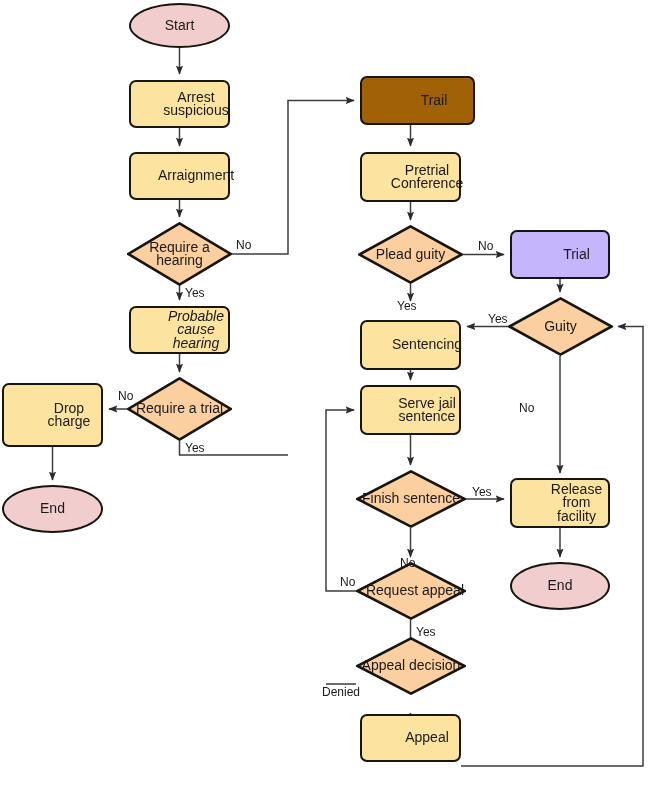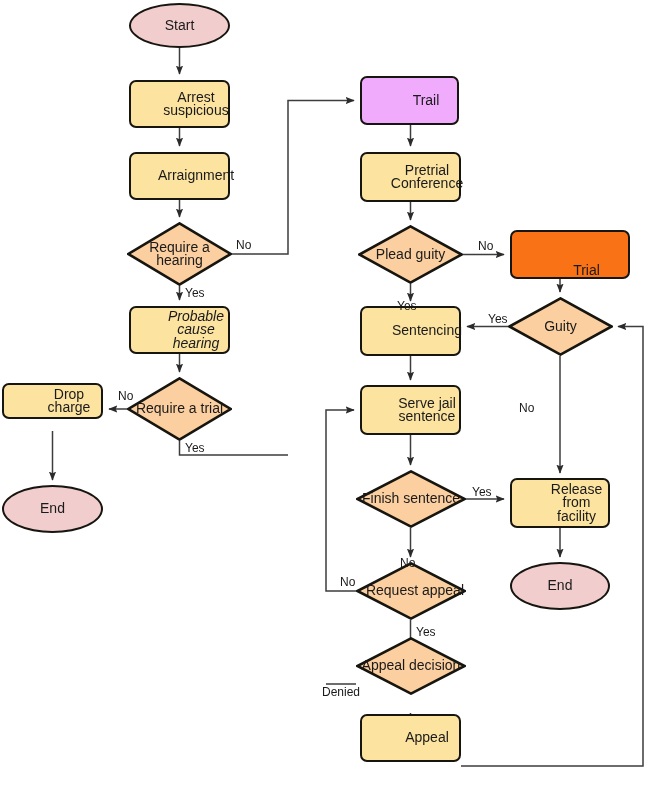--- a/index.html
+++ b/index.html
@@ -132,48 +132,48 @@
       </div>
       <div class="node process" style="left: 129px; top: 306px; width: 101px; height: 48px; background: rgb(252, 227, 160); font-style: italic;">
         <span class="lbl">Probable cause hearing</span>
       </div>
       <div class="node decision" style="left: 127px; top: 377px; width: 105px; height: 64px;">
         <svg class="dia" viewBox="0 0 105 64" preserveAspectRatio="none">
           <polygon points="52.5,1.4 103.6,32 52.5,62.6 1.4,32" fill="#fbcfa0" stroke="#17150f" stroke-width="2.6" stroke-linejoin="miter"></polygon>
         </svg>
         <span class="lbl">Require a trial</span>
       </div>
-      <div class="node process" style="left: 2px; top: 383px; width: 101px; height: 36px; background: rgb(252, 227, 160);">
+      <div class="node process" style="left: 2px; top: 383px; width: 101px; height: 64px; background: rgb(252, 227, 160);">
         <span class="lbl">Drop charge</span>
       </div>
       <div class="node terminator" style="left: 2px; top: 485px; width: 101px; height: 48px; background: rgb(242, 205, 205);">
         <span class="lbl">End</span>
       </div>
-      <div class="node process" style="left: 360px; top: 76px; width: 99px; height: 49px; background: #f0abfc;">
+      <div class="node process" style="left: 360px; top: 76px; width: 115px; height: 49px; background: #a16207;">
         <span class="lbl">Trail</span>
       </div>
       <div class="node process" style="left: 360px; top: 152px; width: 101px; height: 50px; background: rgb(252, 227, 160);">
         <span class="lbl">Pretrial Conference</span>
       </div>
       <div class="node decision" style="left: 358px; top: 225px; width: 105px; height: 59px;">
         <svg class="dia" viewBox="0 0 105 59" preserveAspectRatio="none">
           <polygon points="52.5,1.4 103.6,29.5 52.5,57.6 1.4,29.5" fill="#fbcfa0" stroke="#17150f" stroke-width="2.6" stroke-linejoin="miter"></polygon>
         </svg>
         <span class="lbl">Plead guity</span>
       </div>
-      <div class="node process" style="left: 510px; top: 230px; width: 120px; height: 49px; background: #f97316; align-items: flex-end;">
+      <div class="node process" style="left: 510px; top: 230px; width: 100px; height: 49px; background: #c4b5fd;">
         <span class="lbl">Trial</span>
       </div>
       <div class="node decision" style="left: 508px; top: 297px; width: 105px; height: 59px;">
         <svg class="dia" viewBox="0 0 105 59" preserveAspectRatio="none">
           <polygon points="52.5,1.4 103.6,29.5 52.5,57.6 1.4,29.5" fill="#fbcfa0" stroke="#17150f" stroke-width="2.6" stroke-linejoin="miter"></polygon>
         </svg>
         <span class="lbl">Guity</span>
       </div>
-      <div class="node process" style="left: 360px; top: 306px; width: 101px; height: 50px; background: rgb(252, 227, 160);">
+      <div class="node process" style="left: 360px; top: 320px; width: 101px; height: 50px; background: rgb(252, 227, 160);">
         <span class="lbl">Sentencing</span>
       </div>
       <div class="node process" style="left: 360px; top: 385px; width: 101px; height: 50px; background: rgb(252, 227, 160);">
         <span class="lbl">Serve jail sentence</span>
       </div>
       <div class="node decision" style="left: 356px; top: 470px; width: 110px; height: 58px;">
         <svg class="dia" viewBox="0 0 110 58" preserveAspectRatio="none">
           <polygon points="55,1.4 108.6,29 55,56.6 1.4,29" fill="#fbcfa0" stroke="#17150f" stroke-width="2.6" stroke-linejoin="miter"></polygon>
         </svg>
         <span class="lbl">Finish sentence</span>

